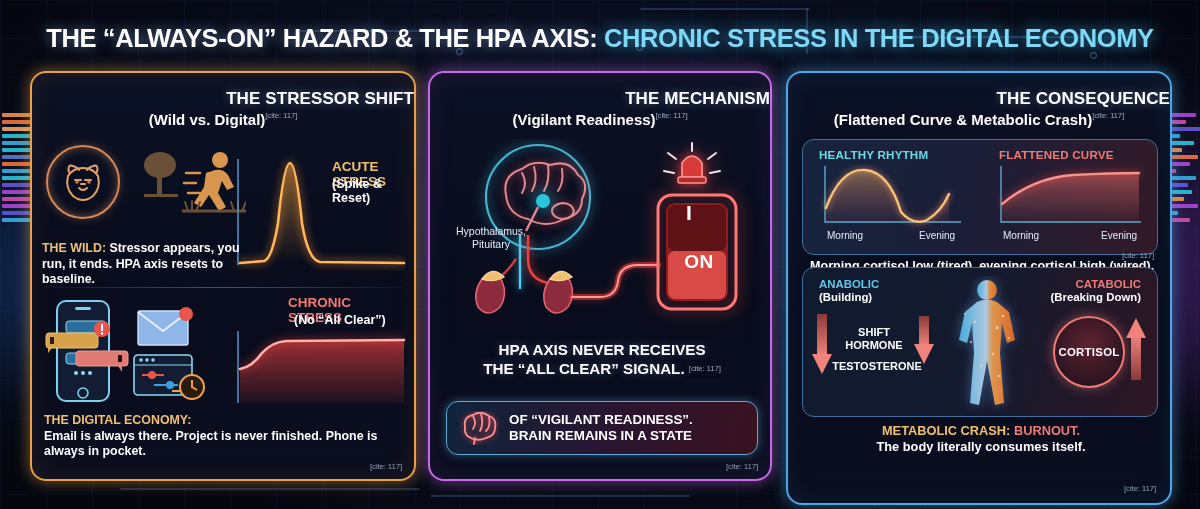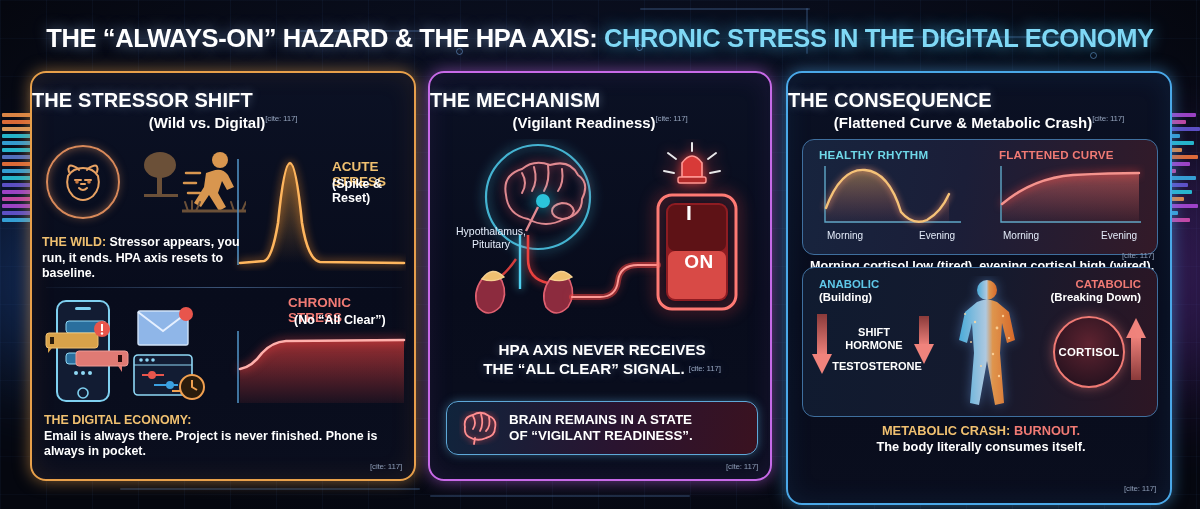--- a/index.html
+++ b/index.html
@@ -60,37 +60,37 @@
   .panel.left   { left: 30px;  top: 71px; width: 386px; height: 410px;
                   border: 2px solid #e8a04a;
                   box-shadow: 0 0 16px rgba(232,160,74,.55), inset 0 0 26px rgba(232,140,50,.10); }
   .panel.mid    { left: 428px; top: 71px; width: 344px; height: 410px;
                   border: 2px solid #c86ae8;
                   box-shadow: 0 0 16px rgba(200,106,232,.55), inset 0 0 26px rgba(150,70,200,.12); }
   .panel.right  { left: 786px; top: 71px; width: 386px; height: 434px;
                   border: 2px solid #4aa8e8;
                   box-shadow: 0 0 16px rgba(74,168,232,.55), inset 0 0 26px rgba(40,120,200,.12); }
 
-  .p-title { text-align: left; color: #fff; font-weight: bold; font-size: 20px;
+  .p-title { text-align: right; color: #fff; font-weight: bold; font-size: 17px;
              margin-top: 16px; letter-spacing: .1px; text-shadow: 0 0 10px rgba(180,210,255,.4); }
   .p-sub   { text-align: center; color: #fff; font-weight: bold; font-size: 15px;
              margin-top: 2px; }
   .cite    { color: #93a2bb; font-size: 8px; font-weight: normal; vertical-align: top;
              letter-spacing: -.2px; }
   .cite.blk{ position: absolute; font-size: 8px; color: #8d9cb6; }
 
   
   .wildrow { position: absolute; left: 10px; top: 72px; width: 366px; height: 86px; }
   .tigercircle {
     position: absolute; left: 4px; top: 0; width: 74px; height: 74px; border-radius: 50%;
     border: 2px solid #d8895a; box-shadow: 0 0 10px rgba(216,137,90,.5) inset, 0 0 8px rgba(216,137,90,.35);
     display: flex; align-items: center; justify-content: center;
   }
   .wildtext {
-    position: absolute; left: 10px; top: 162px; width: 215px;
+    position: absolute; left: 10px; top: 168px; width: 215px;
     color: #ffffff; font-size: 12.4px; line-height: 15.5px; font-weight: bold;
   }
   .wildtext .k { color: #f0c070; }
   .hr-div { position: absolute; left: 14px; top: 214px; width: 356px; height: 1px;
             background: linear-gradient(90deg, rgba(120,170,230,.05), rgba(120,170,230,.45), rgba(120,170,230,.05)); }
   .digirow { position: absolute; left: 12px; top: 224px; width: 168px; height: 108px; }
   .digitext { position: absolute; left: 12px; top: 340px; width: 350px;
               color: #fff; font-size: 12.4px; line-height: 15.5px; font-weight: bold; }
   .digitext .k { color: #f0c070; display: block; }
 
@@ -411,22 +411,22 @@
 
     <div class="brainbox">
       <svg width="40" height="34" viewBox="0 0 40 34">
         <g fill="none" stroke="#ff8e90" stroke-width="1.8" stroke-linecap="round" style="filter: drop-shadow(0 0 3px #e0484c);">
           <path d="M6 16 Q4 6 14 4 Q22 -1 30 5 Q38 8 36 17 Q36 25 27 27 Q18 31 10 26 Q5 23 6 16Z"></path>
           <path d="M14 5 q4 7 0 13 M22 3 q3 10 -1 17 M30 6 q2 9 -3 14"></path>
           <path d="M16 27 l-1 6"></path>
         </g>
       </svg>
       <div class="txt">
+        <div>OF “VIGILANT READINESS”.</div>
         <div>BRAIN REMAINS IN A STATE</div>
-        <div>OF “VIGILANT READINESS”.</div>
       </div>
     </div>
     <div class="cite blk" style="right:12px; bottom:8px;">[cite: 117]</div>
   </div>
 
   <div class="panel right">
     <div class="p-title">THE CONSEQUENCE</div>
     <div class="p-sub">
       <span>(Flattened Curve &amp; Metabolic Crash)</span><span class="cite">[cite: 117]</span>
     </div>

